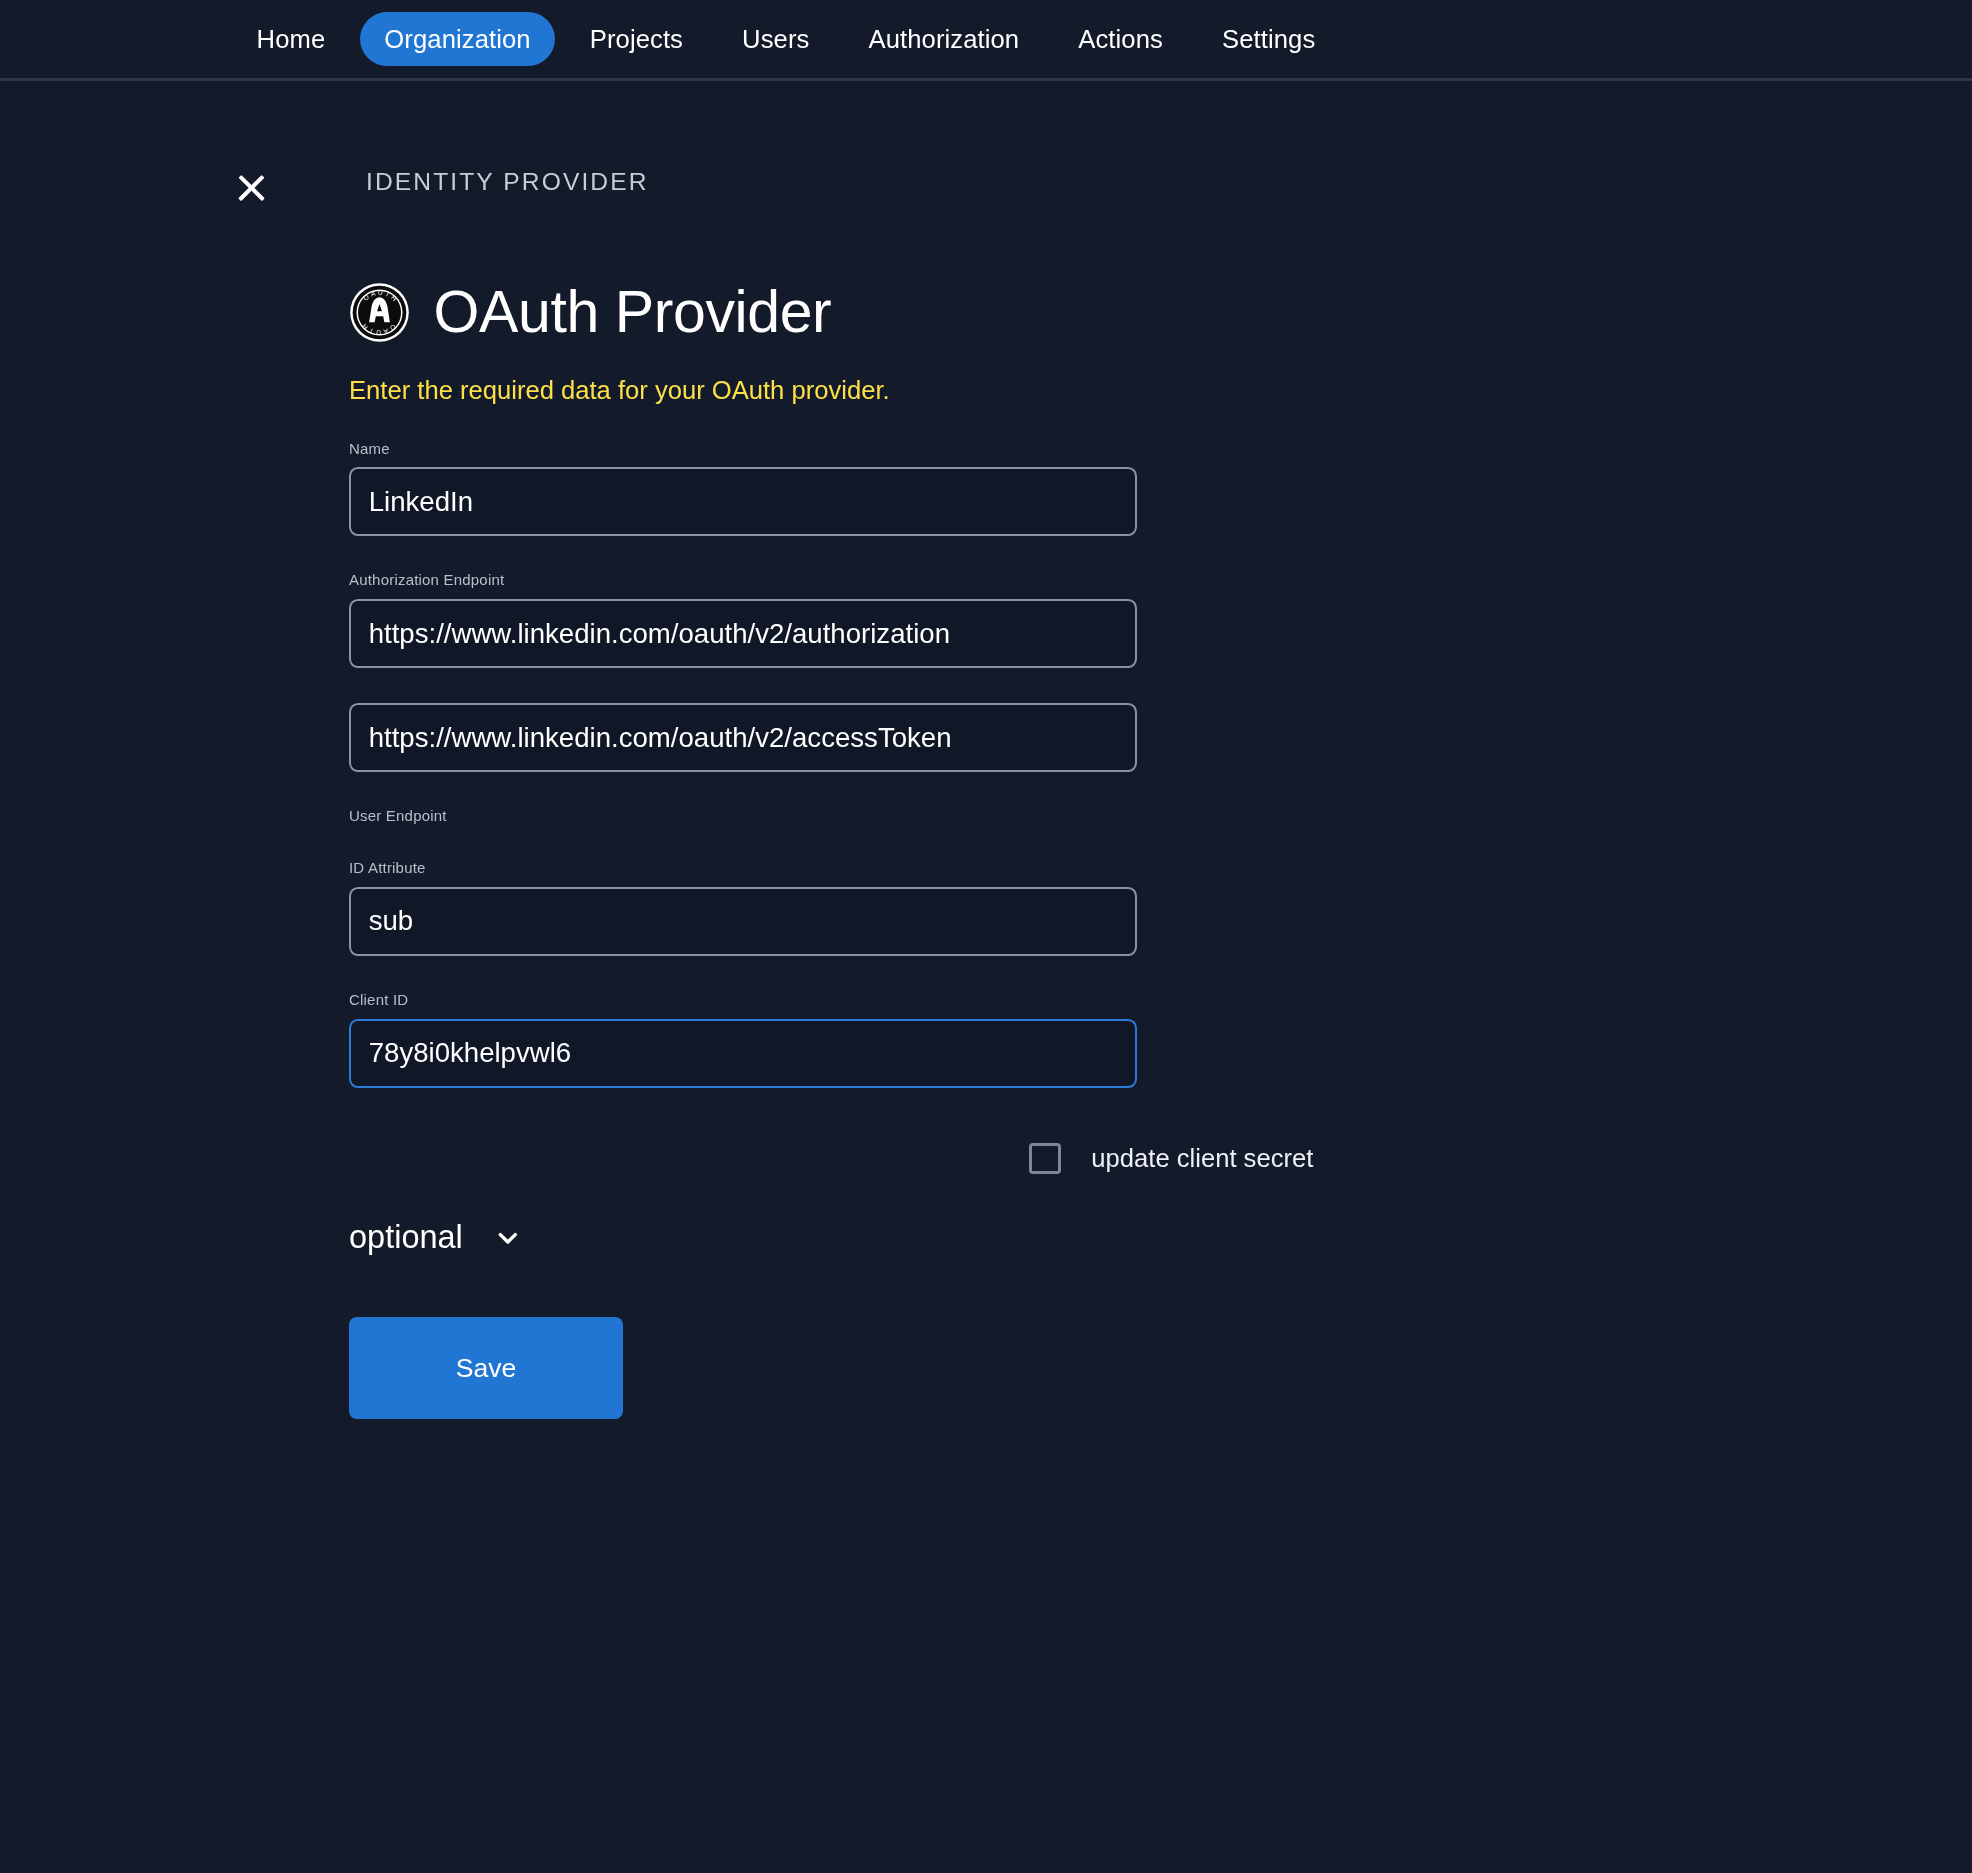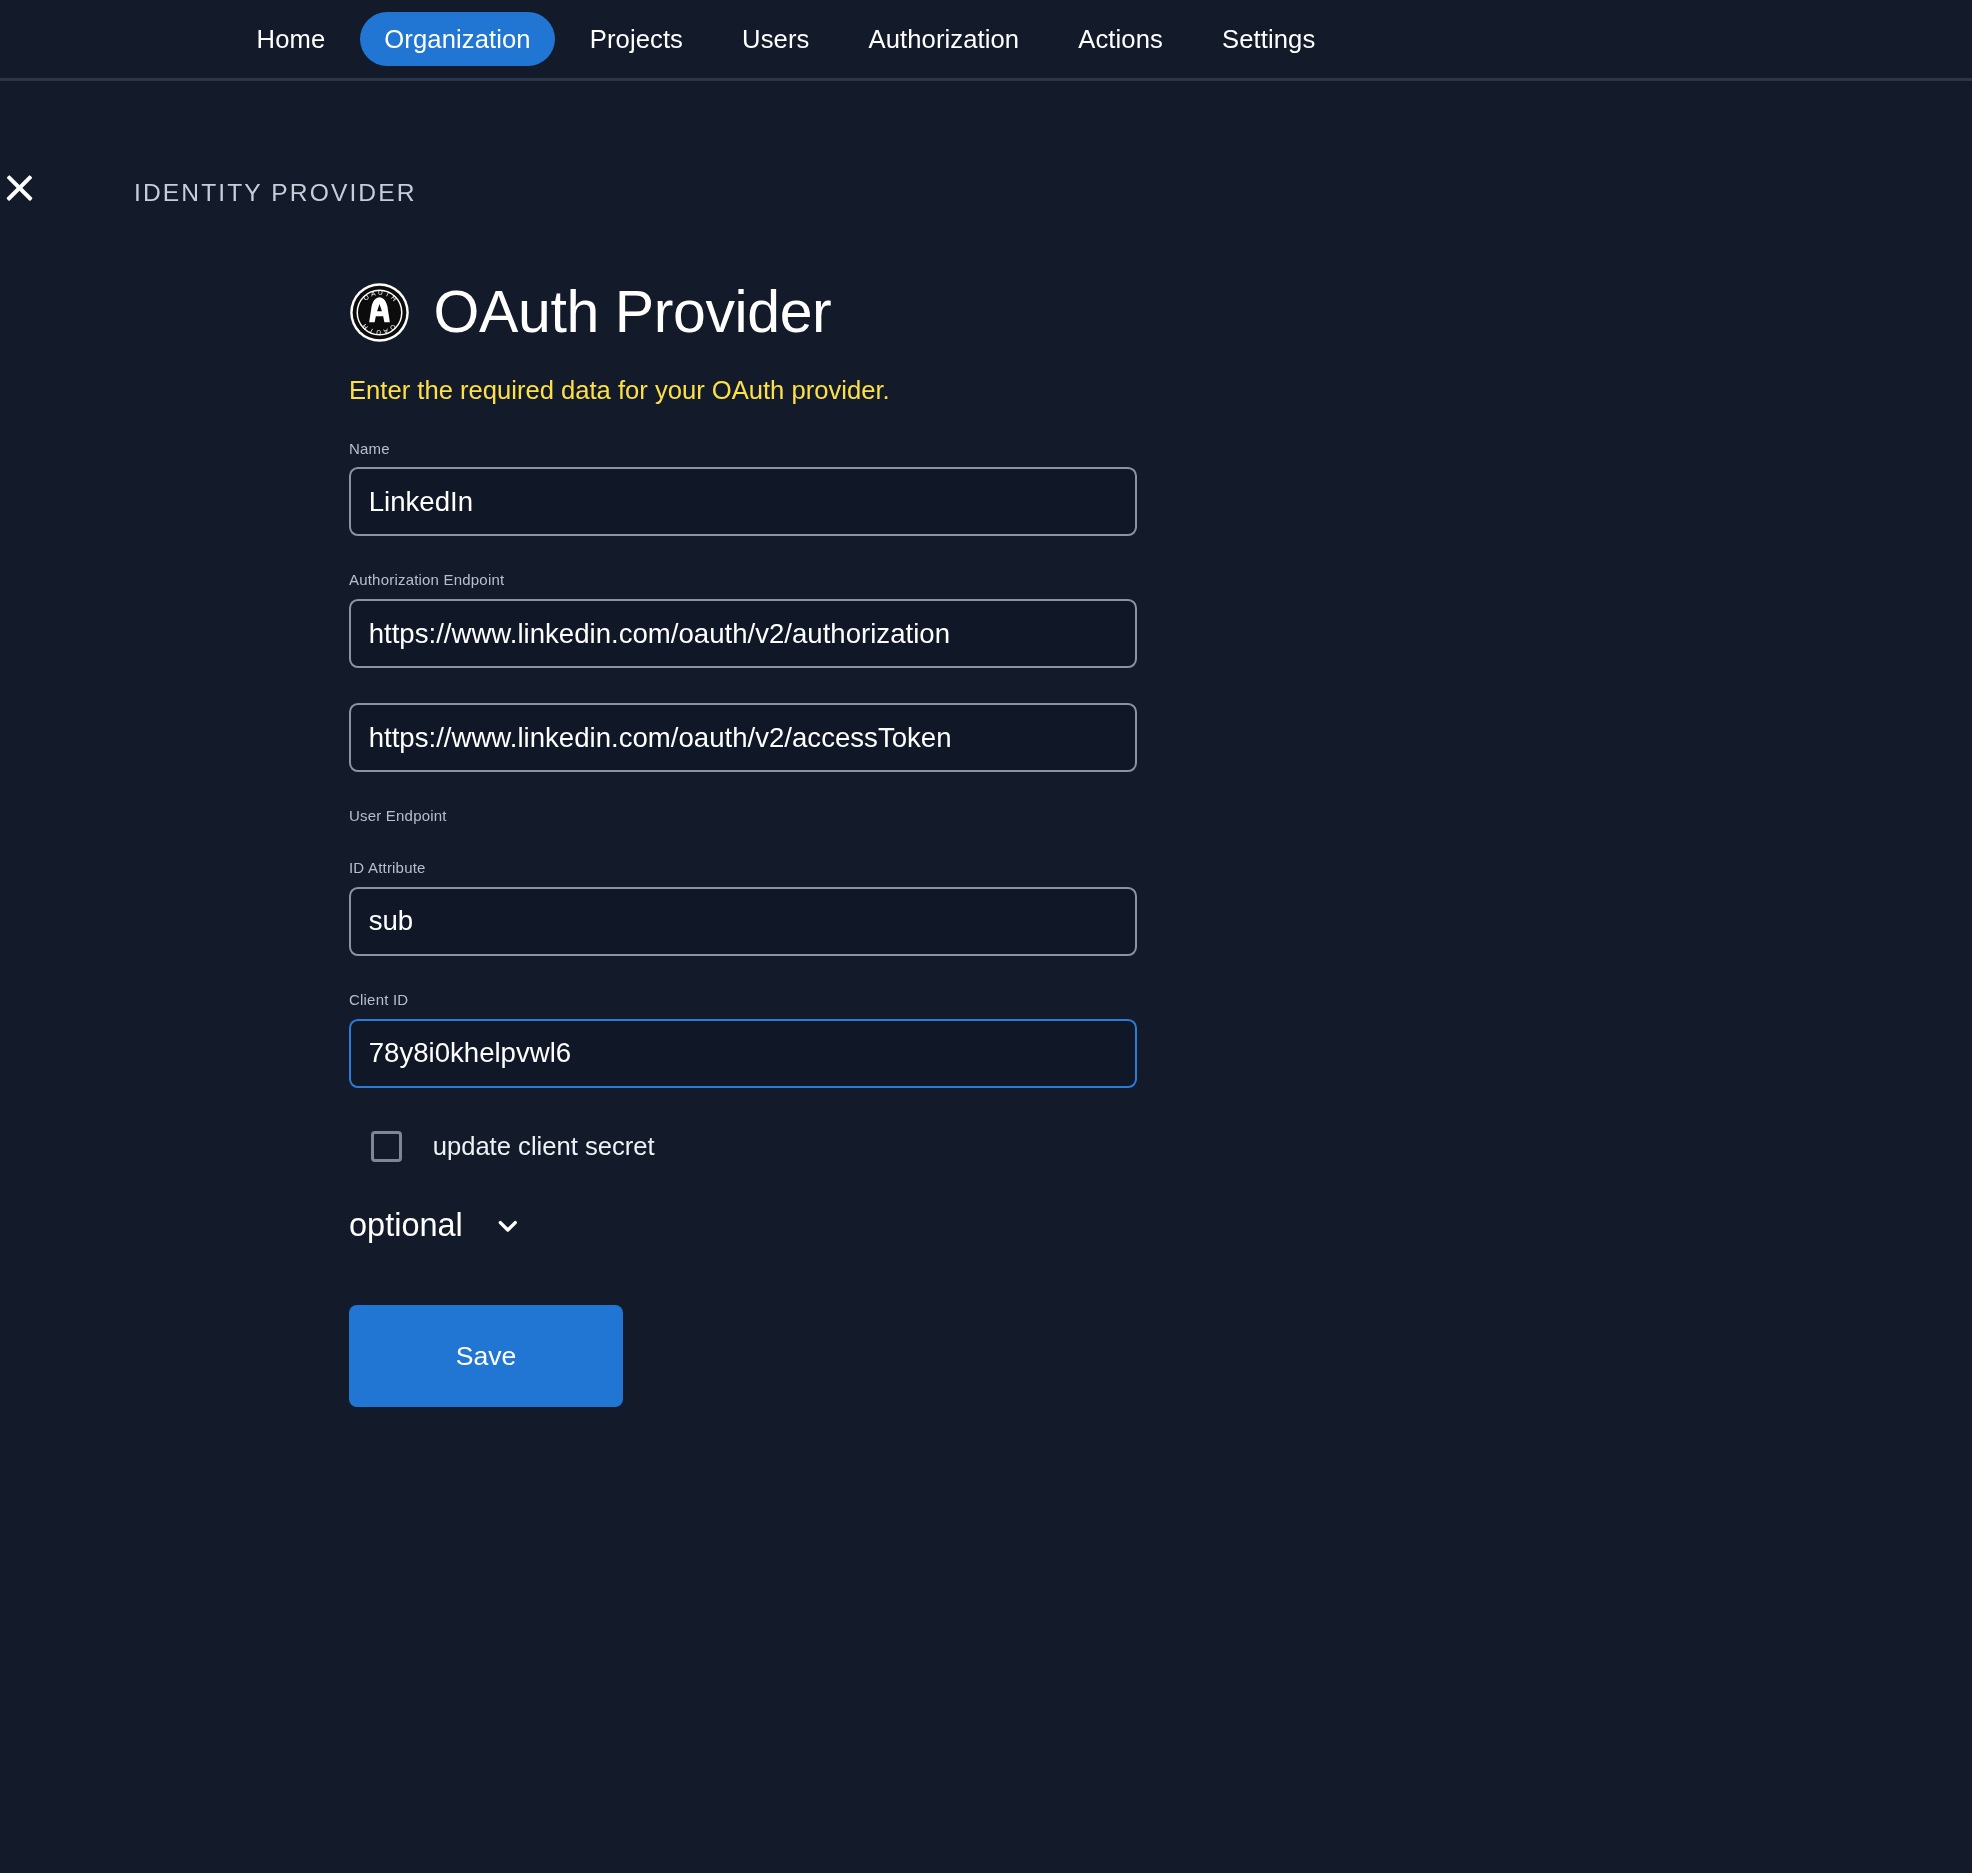--- a/index.html
+++ b/index.html
@@ -31,22 +31,23 @@
     margin-right: 9.9px;
     white-space: nowrap;
     cursor: pointer;
     letter-spacing: 0.1px;
   }
   .nav-item.active { background: #2176d3; }
 
   
   .panel-head {
     display: flex;
-    align-items: flex-end;
+    align-items: flex-start;
     padding-top: 87px;
+    padding-left: 232px;
   }
   .close-x {
     width: 39px;
     height: 39px;
     position: relative;
     cursor: pointer;
     flex: none;
   }
   .close-x::before, .close-x::after {
     content: "";
@@ -110,22 +111,23 @@
     font-size: 27.6px;
     padding: 0 17.7px;
     outline: none;
   }
   .field-input.focused { border-color: #2b7cd9; }
 
   
   .checkbox-row {
     display: flex;
     align-items: center;
-    margin-top: 43px;
+    margin-top: 55px;
     padding-left: 21.7px;
+    justify-content: center;
   }
   .checkbox-box {
     width: 31.5px;
     height: 31.5px;
     border: 3px solid #7d8798;
     border-radius: 3.9px;
     background: transparent;
     flex: none;
     cursor: pointer;
   }

